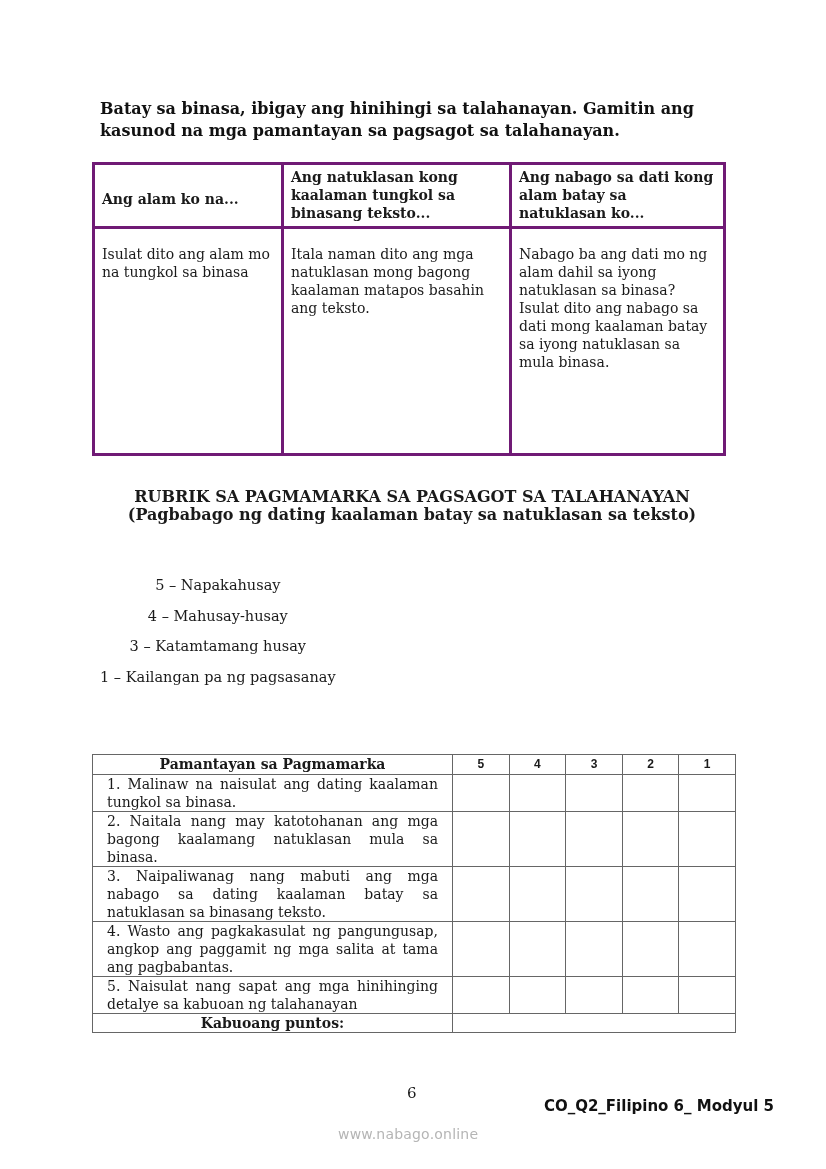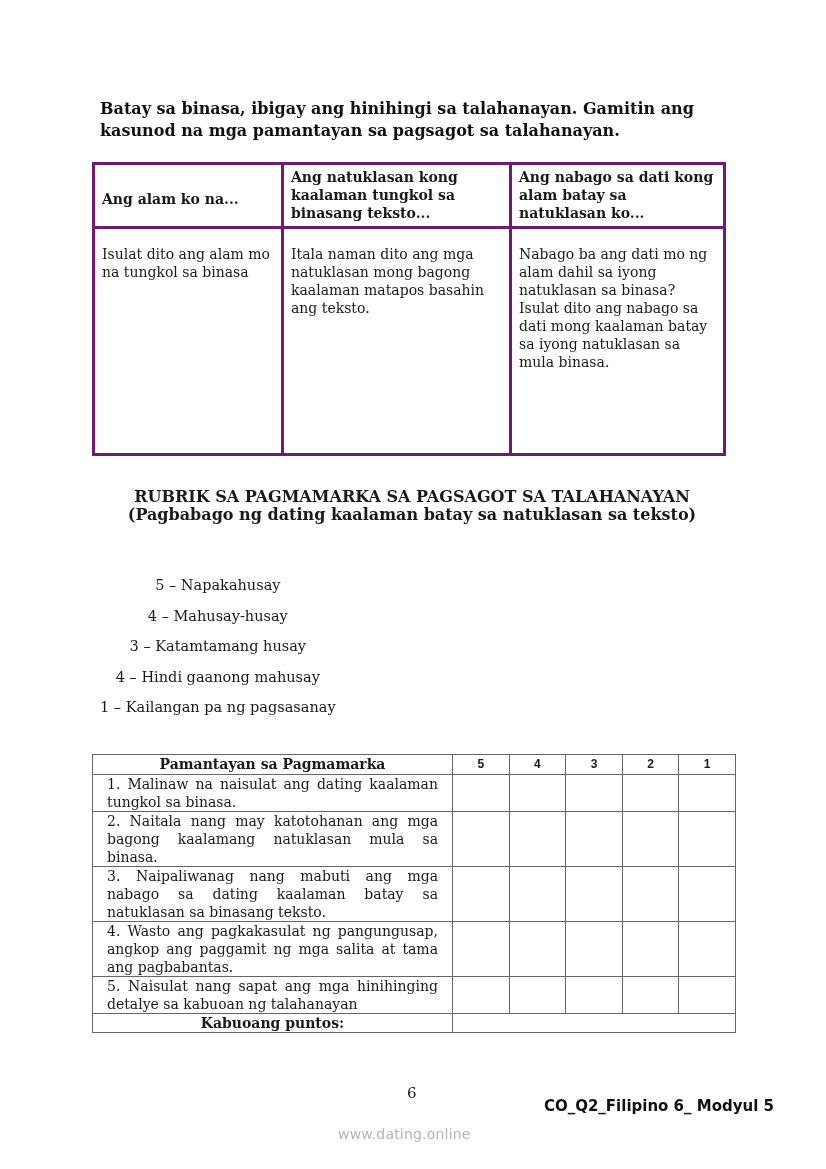--- a/index.html
+++ b/index.html
@@ -64,21 +64,20 @@
 
 <div class="rubric-title">
   <div>RUBRIK SA PAGMAMARKA SA PAGSAGOT SA TALAHANAYAN</div>
   <div>(Pagbabago ng dating kaalaman batay sa natuklasan sa teksto)</div>
 </div>
 
 <ul class="scale">
   <li>5 – Napakahusay</li>
   <li>4 – Mahusay-husay</li>
   <li>3 – Katamtamang husay</li>
-  <li>4 – Hindi gaanong mahusay</li>
   <li>1 – Kailangan pa ng pagsasanay</li>
 </ul>
 
 <table class="t2">
   <colgroup>
       <col class="a">
       <col class="n">
       <col class="n">
       <col class="n">
       <col class="n">
@@ -135,13 +134,13 @@
   </tr>
   <tr>
     <td class="total-label">Kabuoang puntos:</td>
     <td colspan="5"></td>
   </tr>
 </tbody>
   </table>
 
 <div class="page-num">6</div>
 <div class="footer-code">CO_Q2_Filipino 6_ Modyul 5</div>
-<div class="watermark">www.dating.online</div>
+<div class="watermark">www.nabago.online</div>
 
 </body></html>

